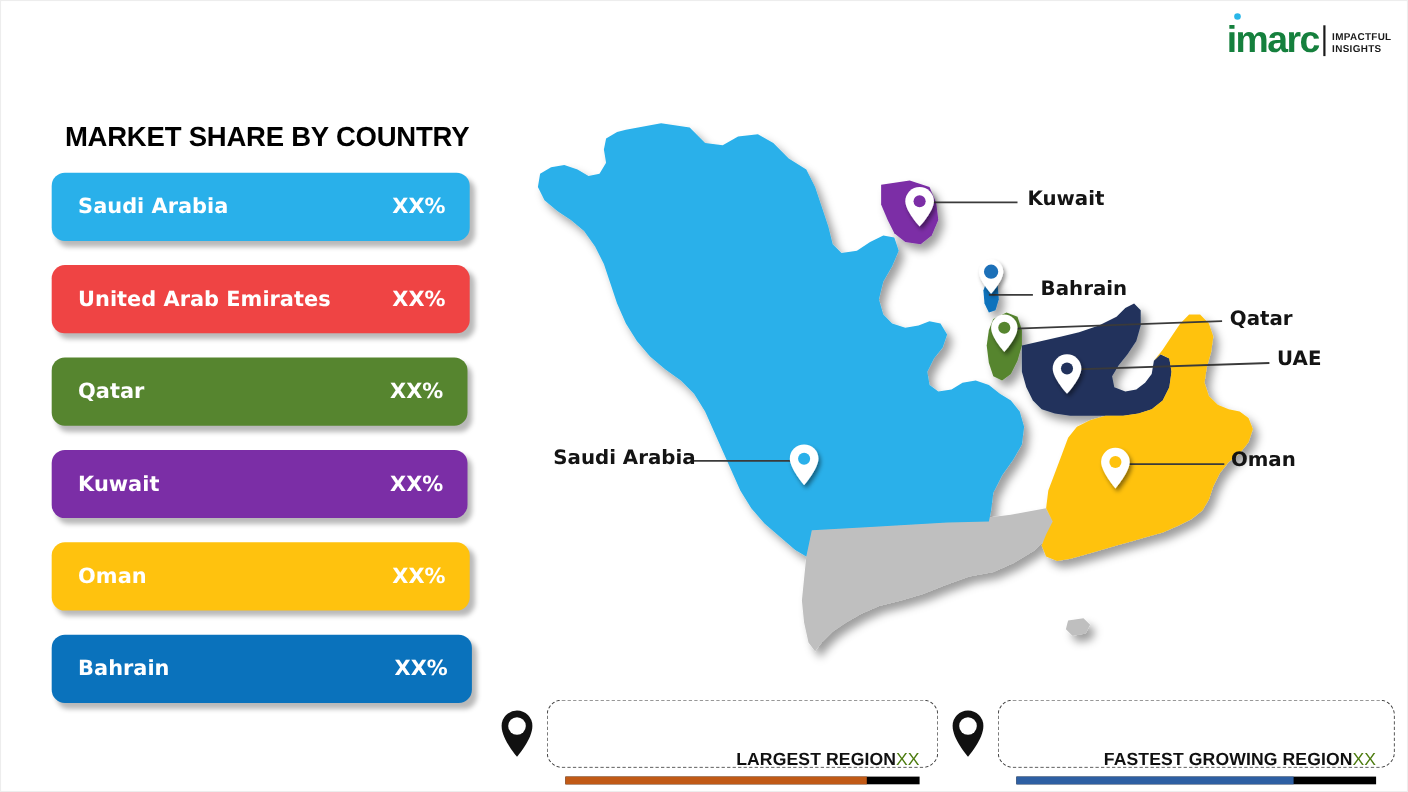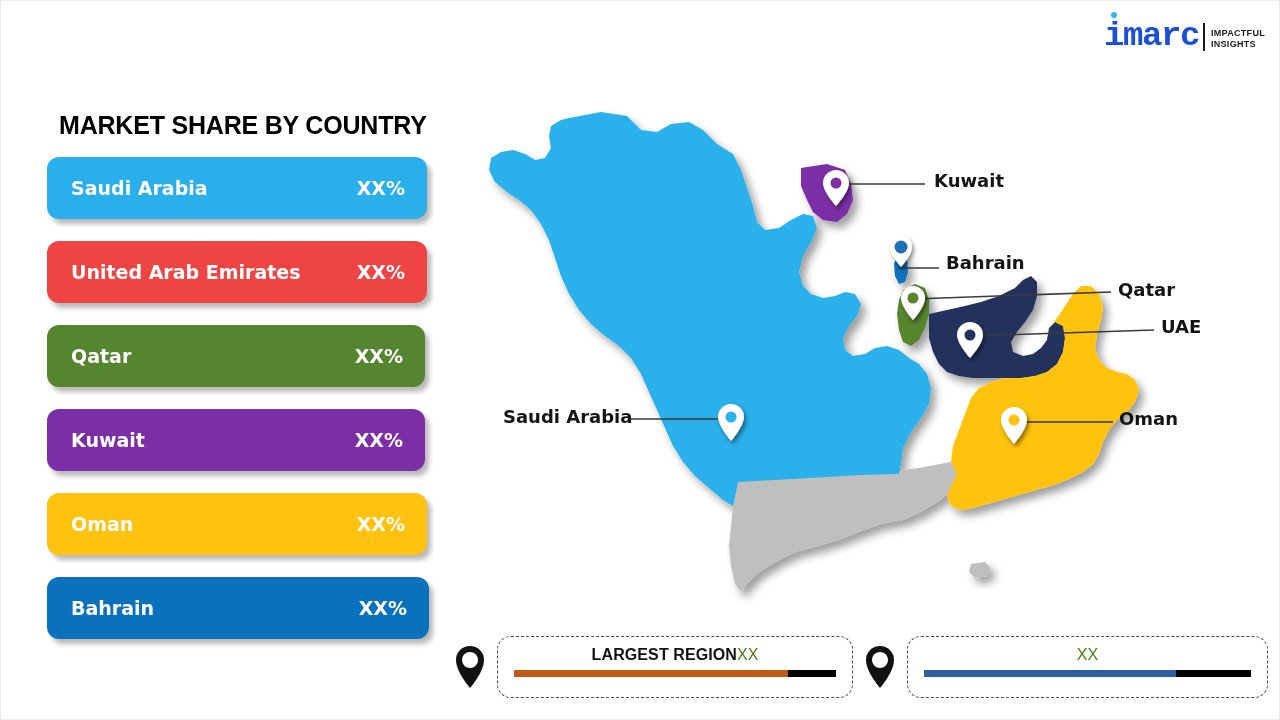--- a/index.html
+++ b/index.html
@@ -37,24 +37,24 @@
   #logo {
     position: absolute;
     right: 14px; top: 12px;
     display: flex; align-items: flex-end;
     height: 40px;
   }
   #logo .logo-mark {
     position: relative;
     font-size: 34px;
     font-weight: bold;
-    color: #1d4ed8;
+    color: #15803d;
     letter-spacing: -1.4px;
     line-height: 34px;
-    font-family: Liberation Mono, monospace;
+    font-family: Liberation Sans, sans-serif;
   }
   #logo .logo-dot {
     position: absolute;
     left: 7px; top: -7px;
     width: 6px; height: 6px;
     border-radius: 50%;
     background: #29B6E8;
   }
   #logo .logo-divider {
     width: 2px; height: 28px;
@@ -147,22 +147,23 @@
     border: 1px dashed #4a4a4a;
     border-radius: 14px;
     padding: 9px 16px 0 16px;
     display: flex;
     flex-direction: column;
     justify-content: flex-start;
   }
   .legend-row {
     display: flex;
     align-items: baseline;
-    justify-content: center;
+    justify-content: flex-end;
     margin-bottom: 6px;
+    margin-top: 36px;
   }
   .legend-title {
     font-size: 16px;
     font-weight: bold;
     color: #111111;
     letter-spacing: 0.1px;
   }
   .legend-value {
     font-size: 16px;
     font-weight: normal;
@@ -346,20 +347,21 @@
     </div>
   </div>
 
   <div class="legend-box" id="legend-fastest">
     <svg class="legend-pin" viewBox="0 0 34 44">
       <path fill="#111111" d="M17 1 a14 14 0 0 1 14 14 c0 12 -14 28 -14 28 s-14 -16 -14 -28 a14 14 0 0 1 14 -14 z"></path>
       <circle cx="17" cy="15" r="8" fill="#ffffff"></circle>
     </svg>
     <div class="legend-card">
       <div class="legend-row">
+        <span class="legend-title">FASTEST GROWING REGION</span>
         <span class="legend-value">XX</span>
       </div>
       <div class="legend-track">
         <div class="legend-fill" style="width:77%; background:#2E5FA3;"></div>
       </div>
     </div>
   </div>
 
 </div>
 

